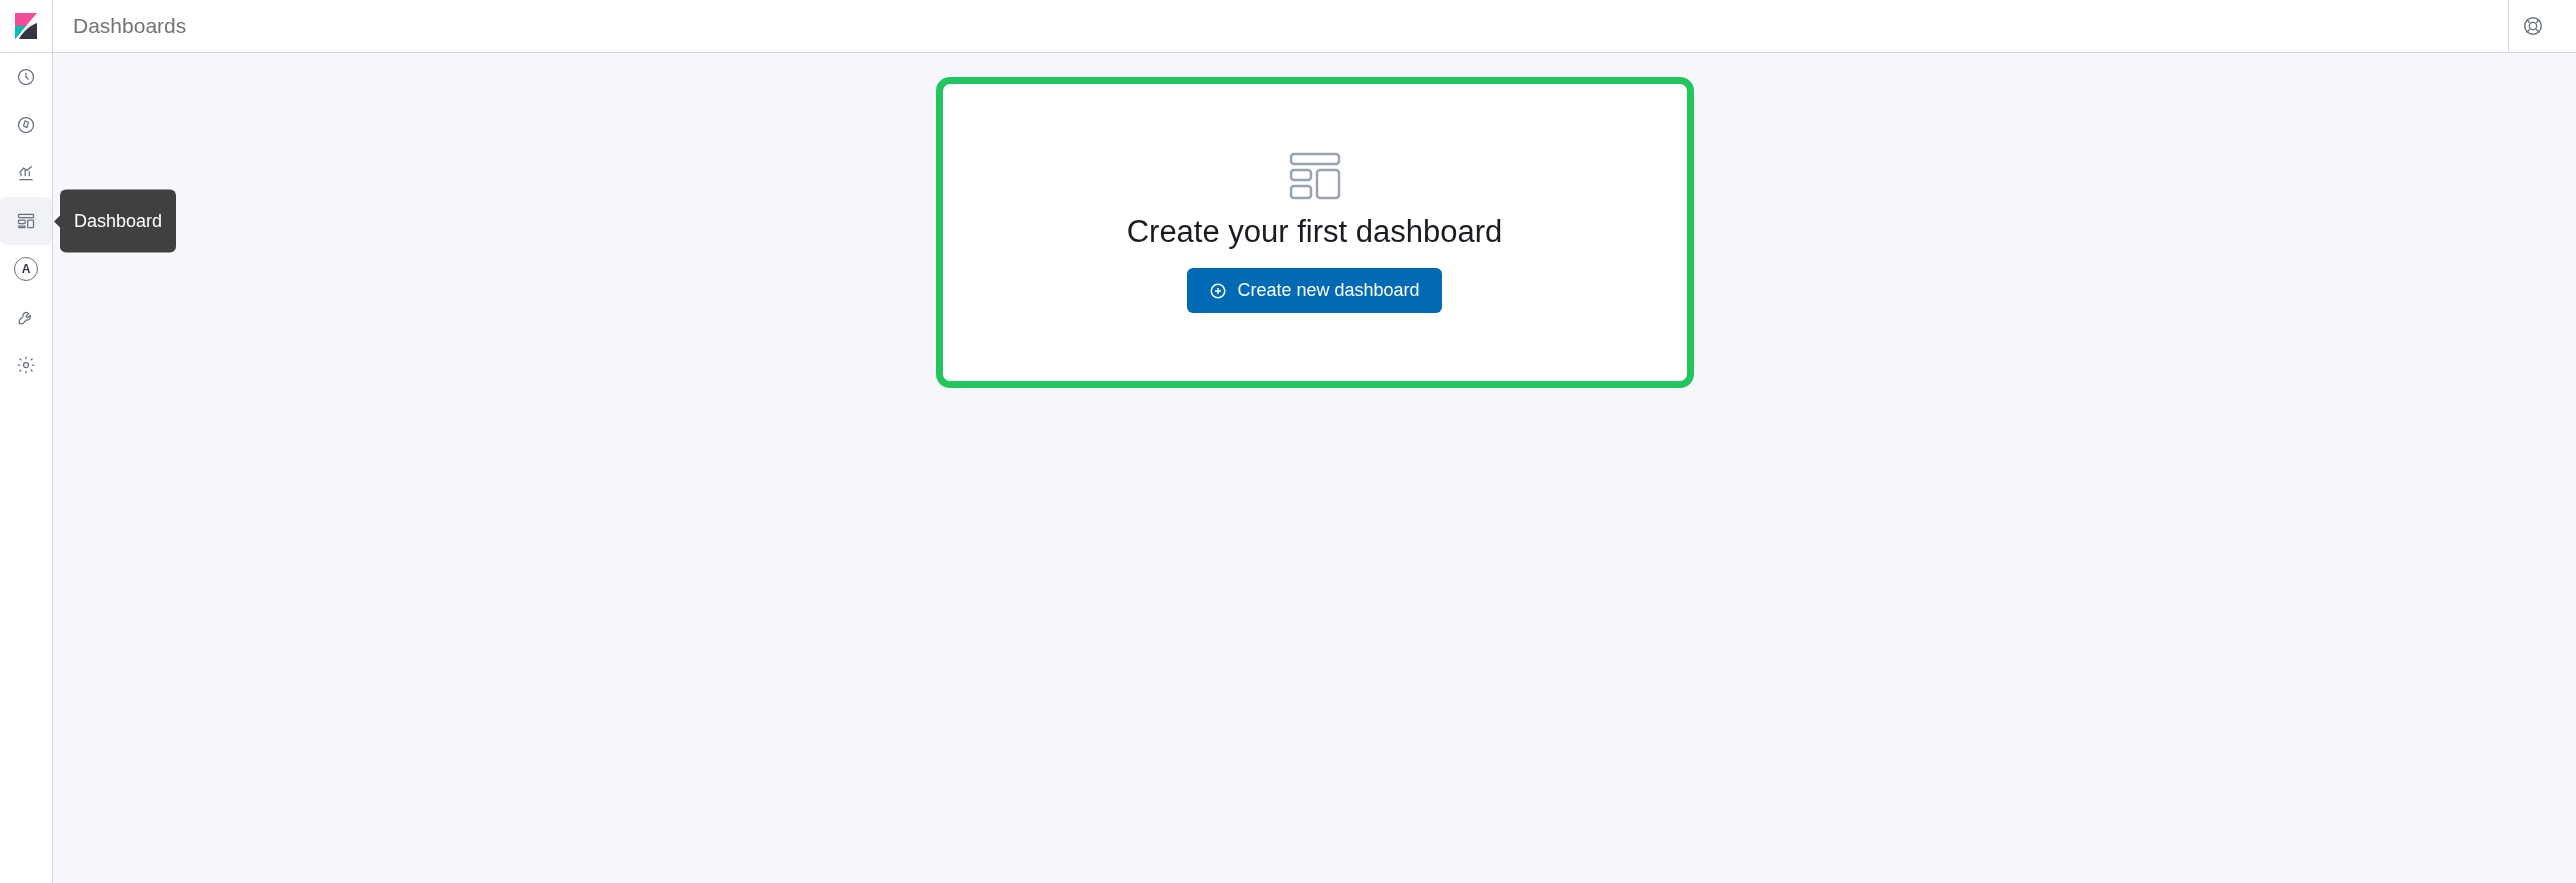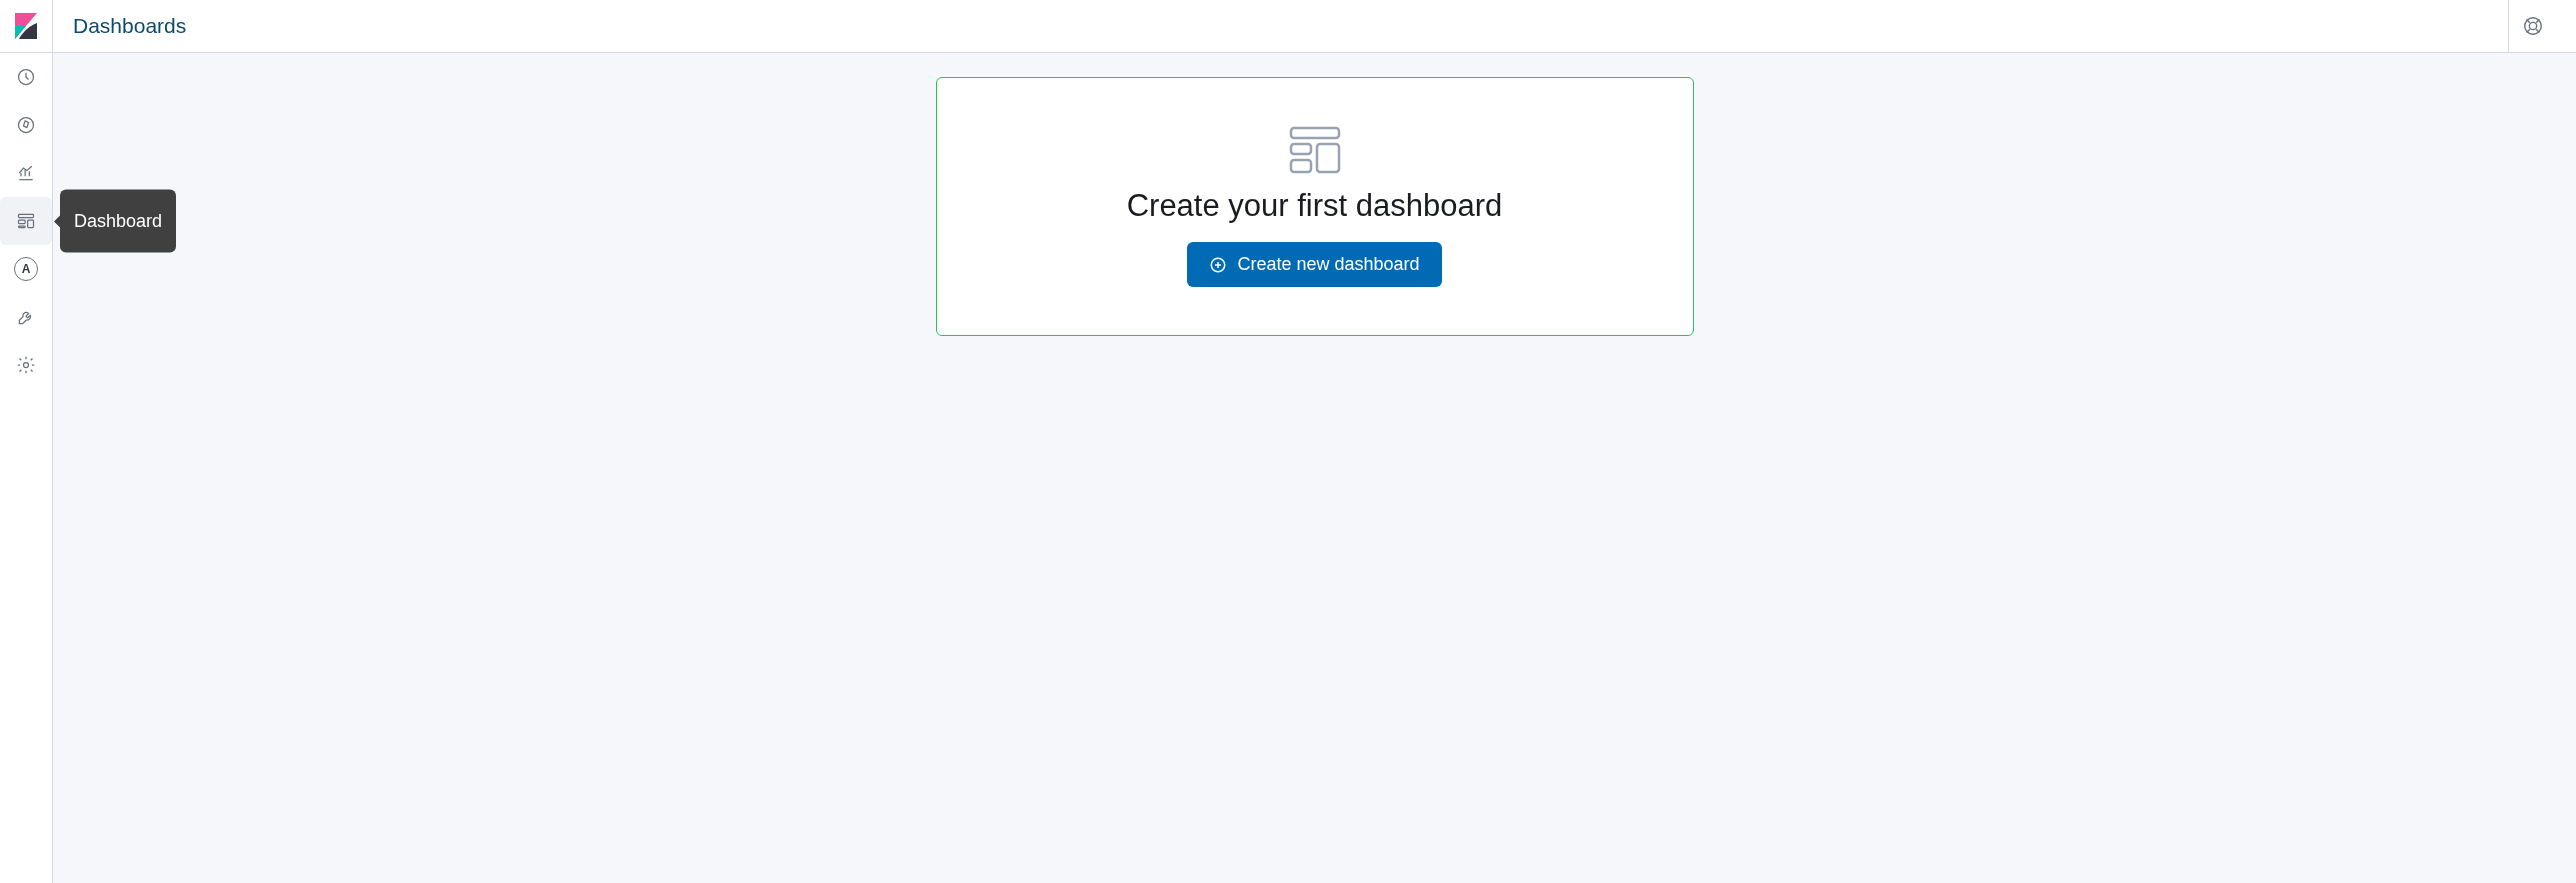--- a/index.html
+++ b/index.html
@@ -66,42 +66,42 @@
 
   
   .page { flex: 1 1 auto; display: flex; flex-direction: column; min-width: 0; }
   .topbar {
     height: 53px;
     border-bottom: 1px solid #d3dae6;
     display: flex; align-items: center;
     padding: 0 20px;
     justify-content: space-between;
   }
-  .breadcrumb { font-size: 21px; color: #0c4a6e; font-weight: 500; }
+  .breadcrumb { font-size: 21px; color: #737373; font-weight: 500; }
   .topbar-right {
     width: 48px; height: 100%;
     border-left: 1px solid #d3dae6;
     display: flex; align-items: center; justify-content: center;
     color: #69707d;
   }
 
   .content-area {
     flex: 1 1 auto;
     background: #f5f7fa;
     display: flex;
     justify-content: center;
     align-items: flex-start;
     padding: 24px;
   }
   .card {
     width: 758px;
     background: #fff;
-    border: 1px solid #22c55e;
-    border-radius: 6px;
-    padding: 48px 40px;
+    border: 7px solid #22c55e;
+    border-radius: 14px;
+    padding: 68px 40px;
     text-align: center;
   }
   .card .big-icon { margin: 0 auto 10px; color: #98a2b3; }
   .card h1 { font-size: 31px; font-weight: 500; color: #1a1c21; margin-bottom: 18px; }
   .card p  { font-size: 18px; color: #69707d; line-height: 1.55; margin-bottom: 20px; }
   .card p .link { color: #006bb4; cursor: pointer; }
   .primary-btn {
     display: inline-flex; align-items: center; gap: 10px;
     background: #006bb4; color: #fff;
     border: none; border-radius: 6px;

